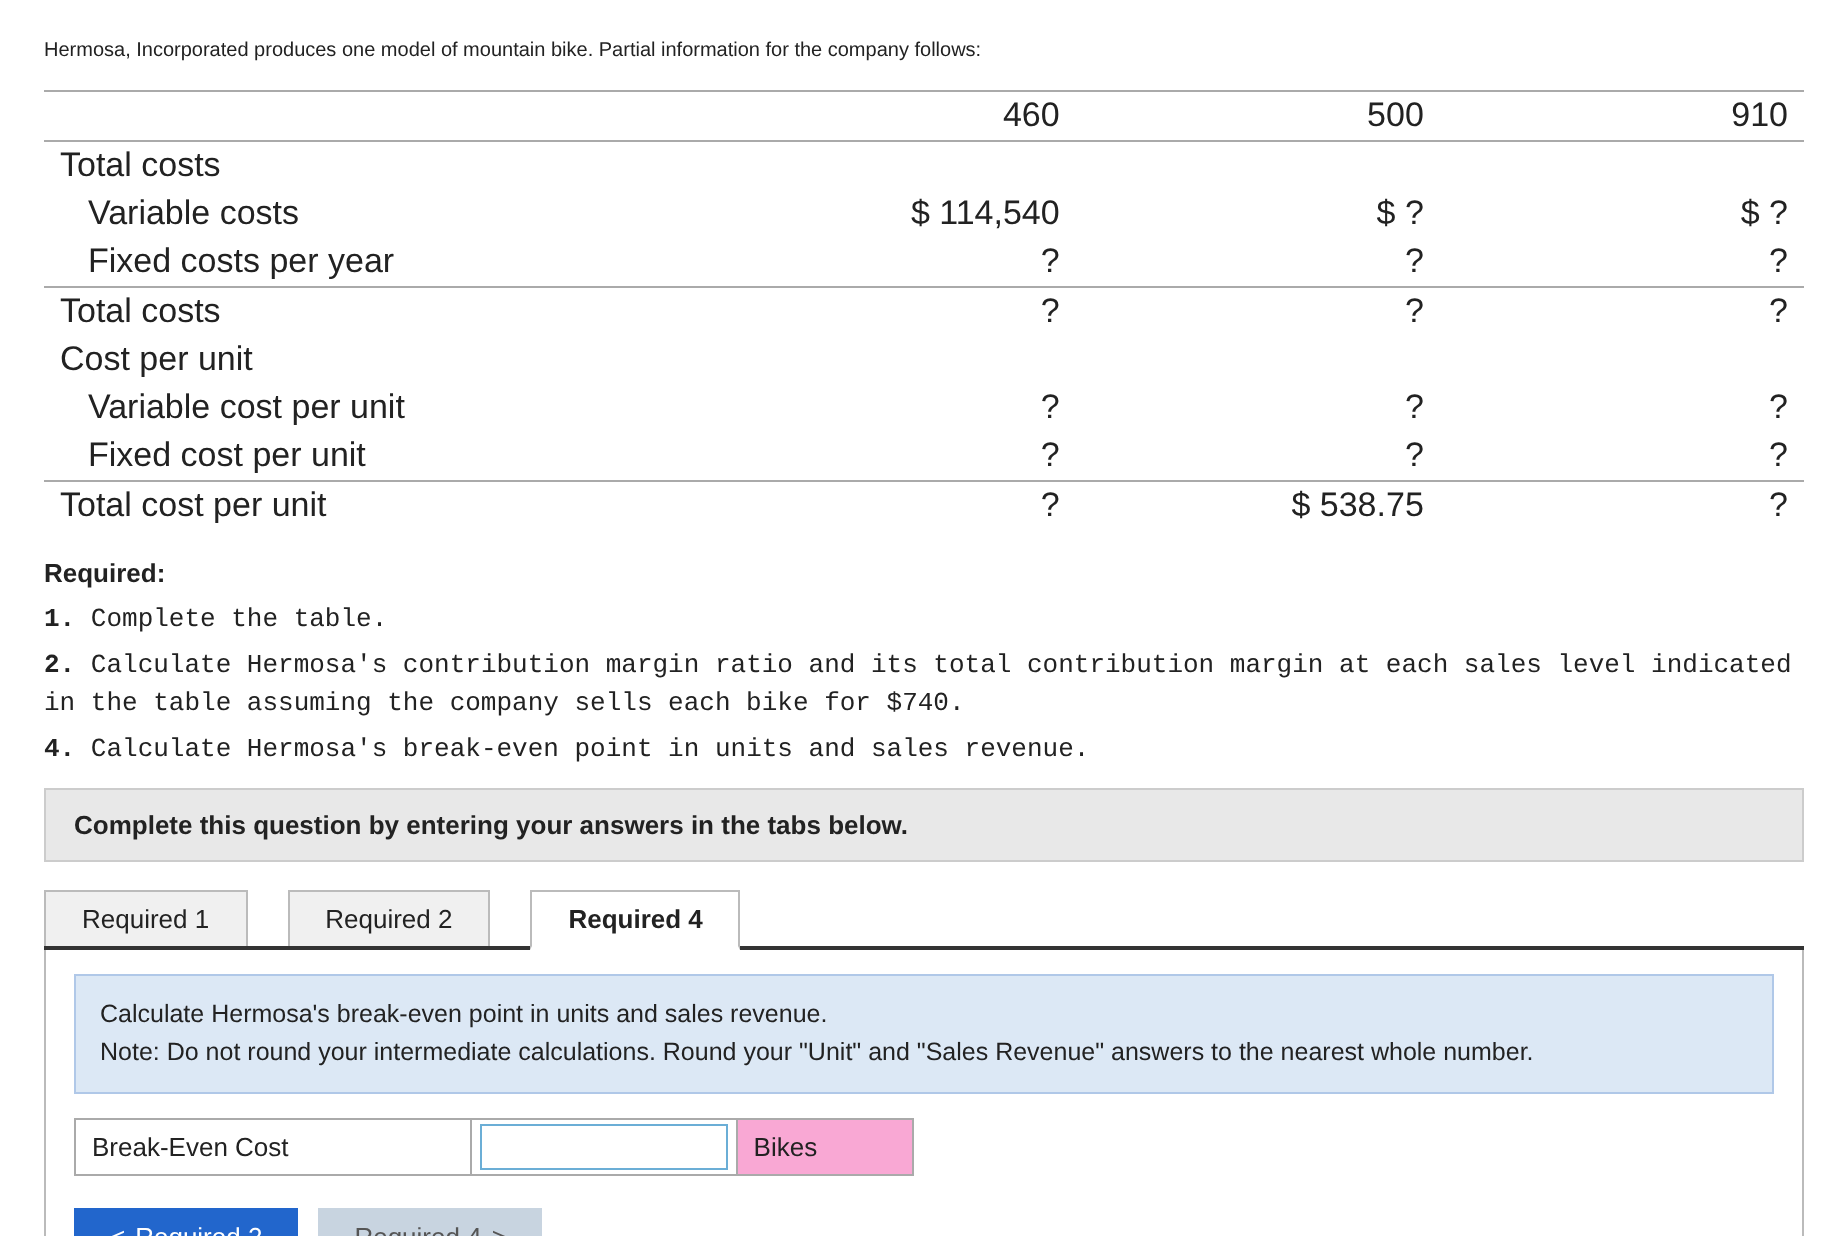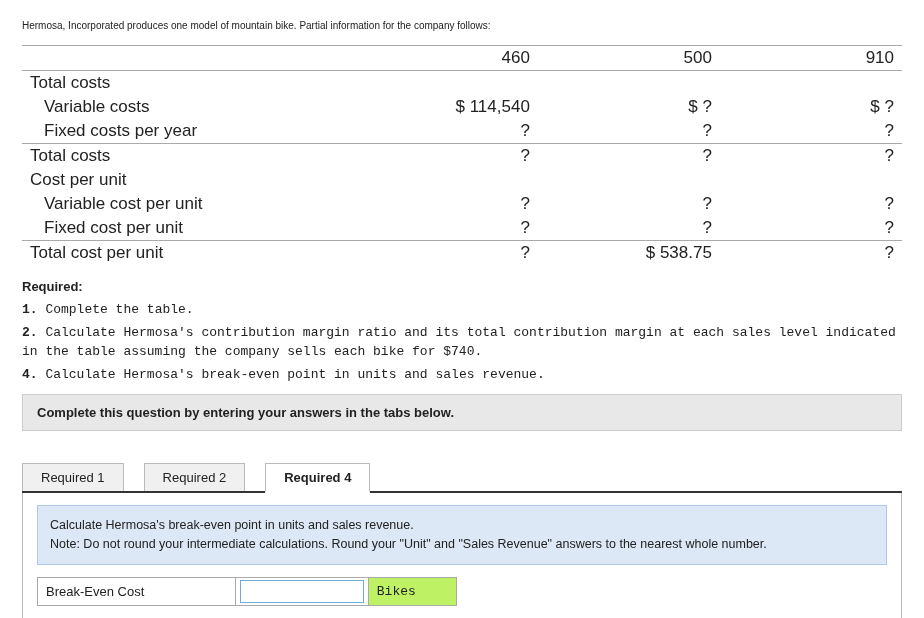--- a/index.html
+++ b/index.html
@@ -61,21 +61,21 @@
       line-height: 1.5;
       font-family: Liberation Mono, monospace;
     }
     .required-section ol li span.num {
       font-weight: bold;
     }
     .complete-box {
       background: #e8e8e8;
       border: 1px solid #ccc;
       padding: 10px 14px;
-      margin-bottom: 32px;
+      margin-bottom: 14px;
       font-size: 13px;
       font-weight: bold;
     }
     .tabs-row {
       display: flex;
       border-bottom: 2px solid #333;
       margin-bottom: 0;
     }
     .tab {
       padding: 6px 18px;
@@ -119,22 +119,21 @@
     .answer-table td.label-td {
       width: 180px;
       background: #fff;
     }
     .answer-table td.input-td {
       width: 120px;
       padding: 2px 4px;
     }
     .answer-table td.unit-td {
       width: 80px;
-      background: #bef264;
-      font-family: Liberation Mono, monospace;
+      background: #f9a8d4;
     }
     .answer-table input[type="text"] {
       width: 100%;
       border: 1px solid #6baed6;
       padding: 3px 5px;
       font-size: 13px;
       outline: none;
     }
     .nav-buttons {
       display: flex;

